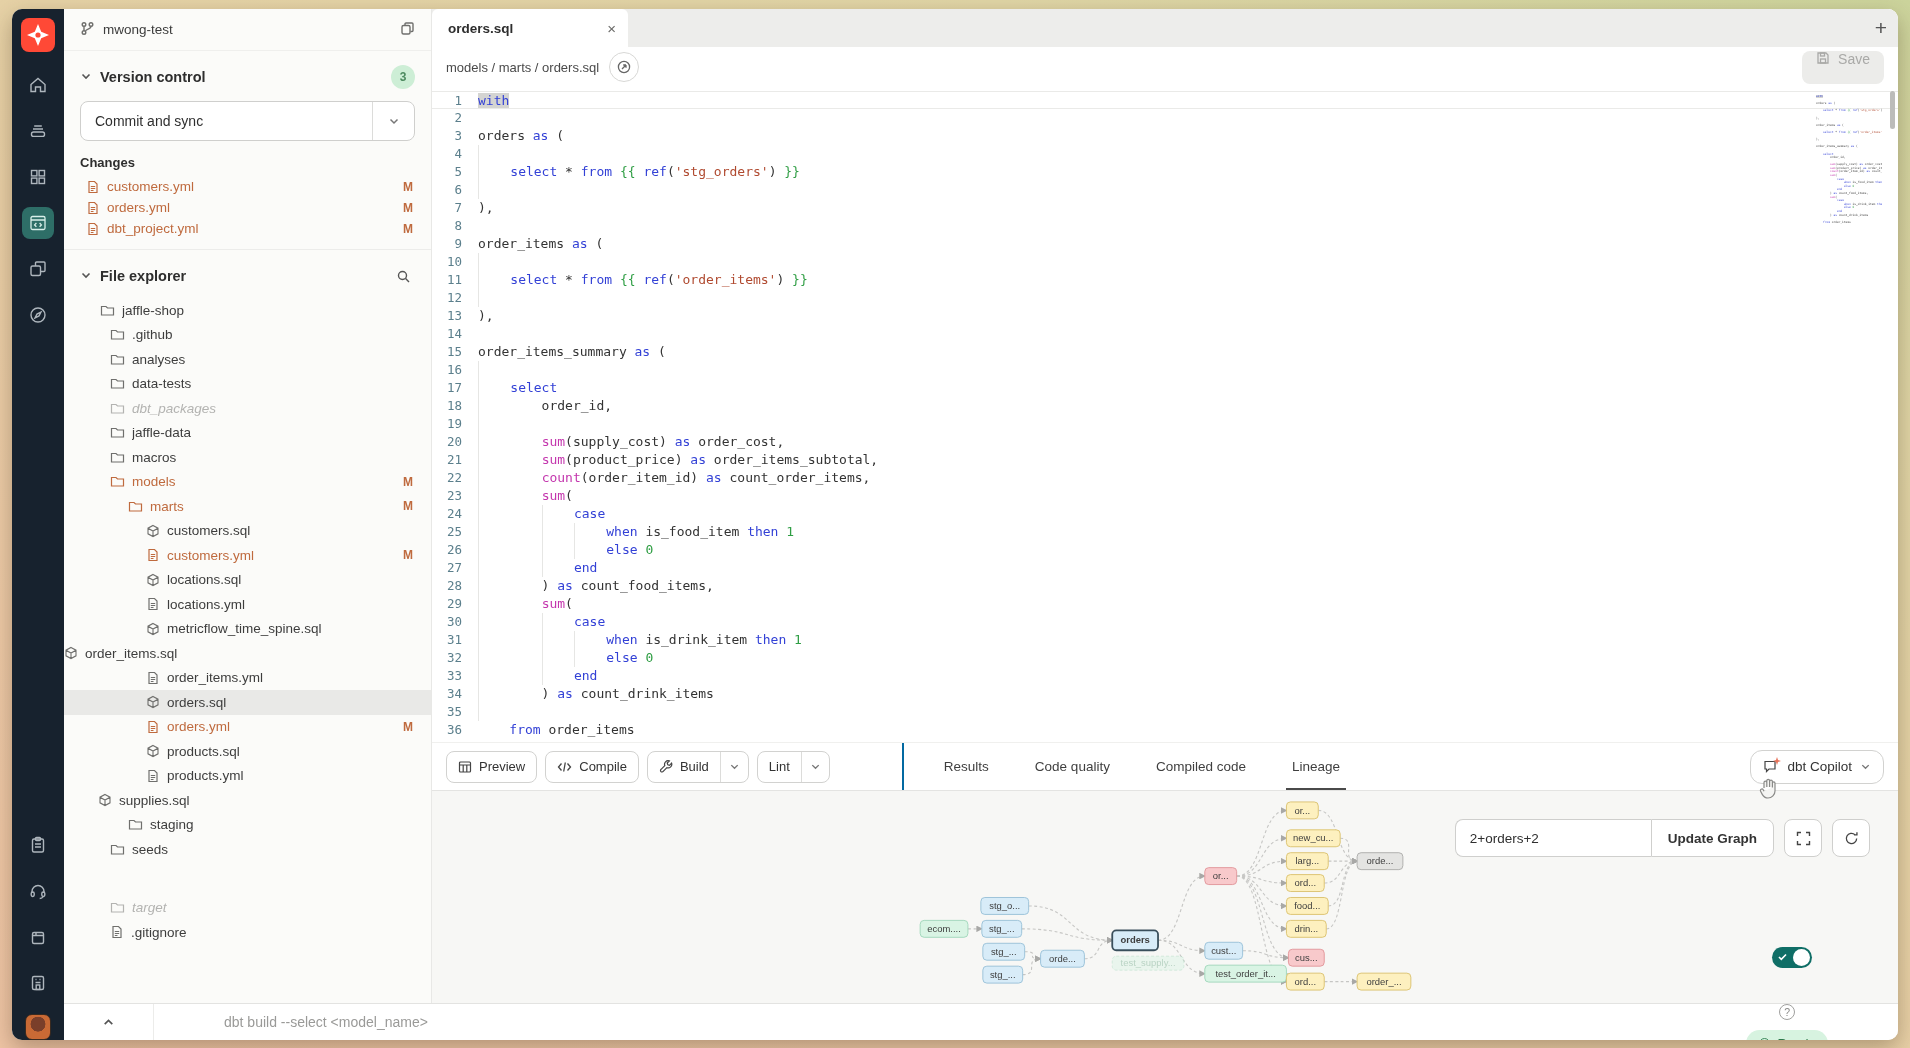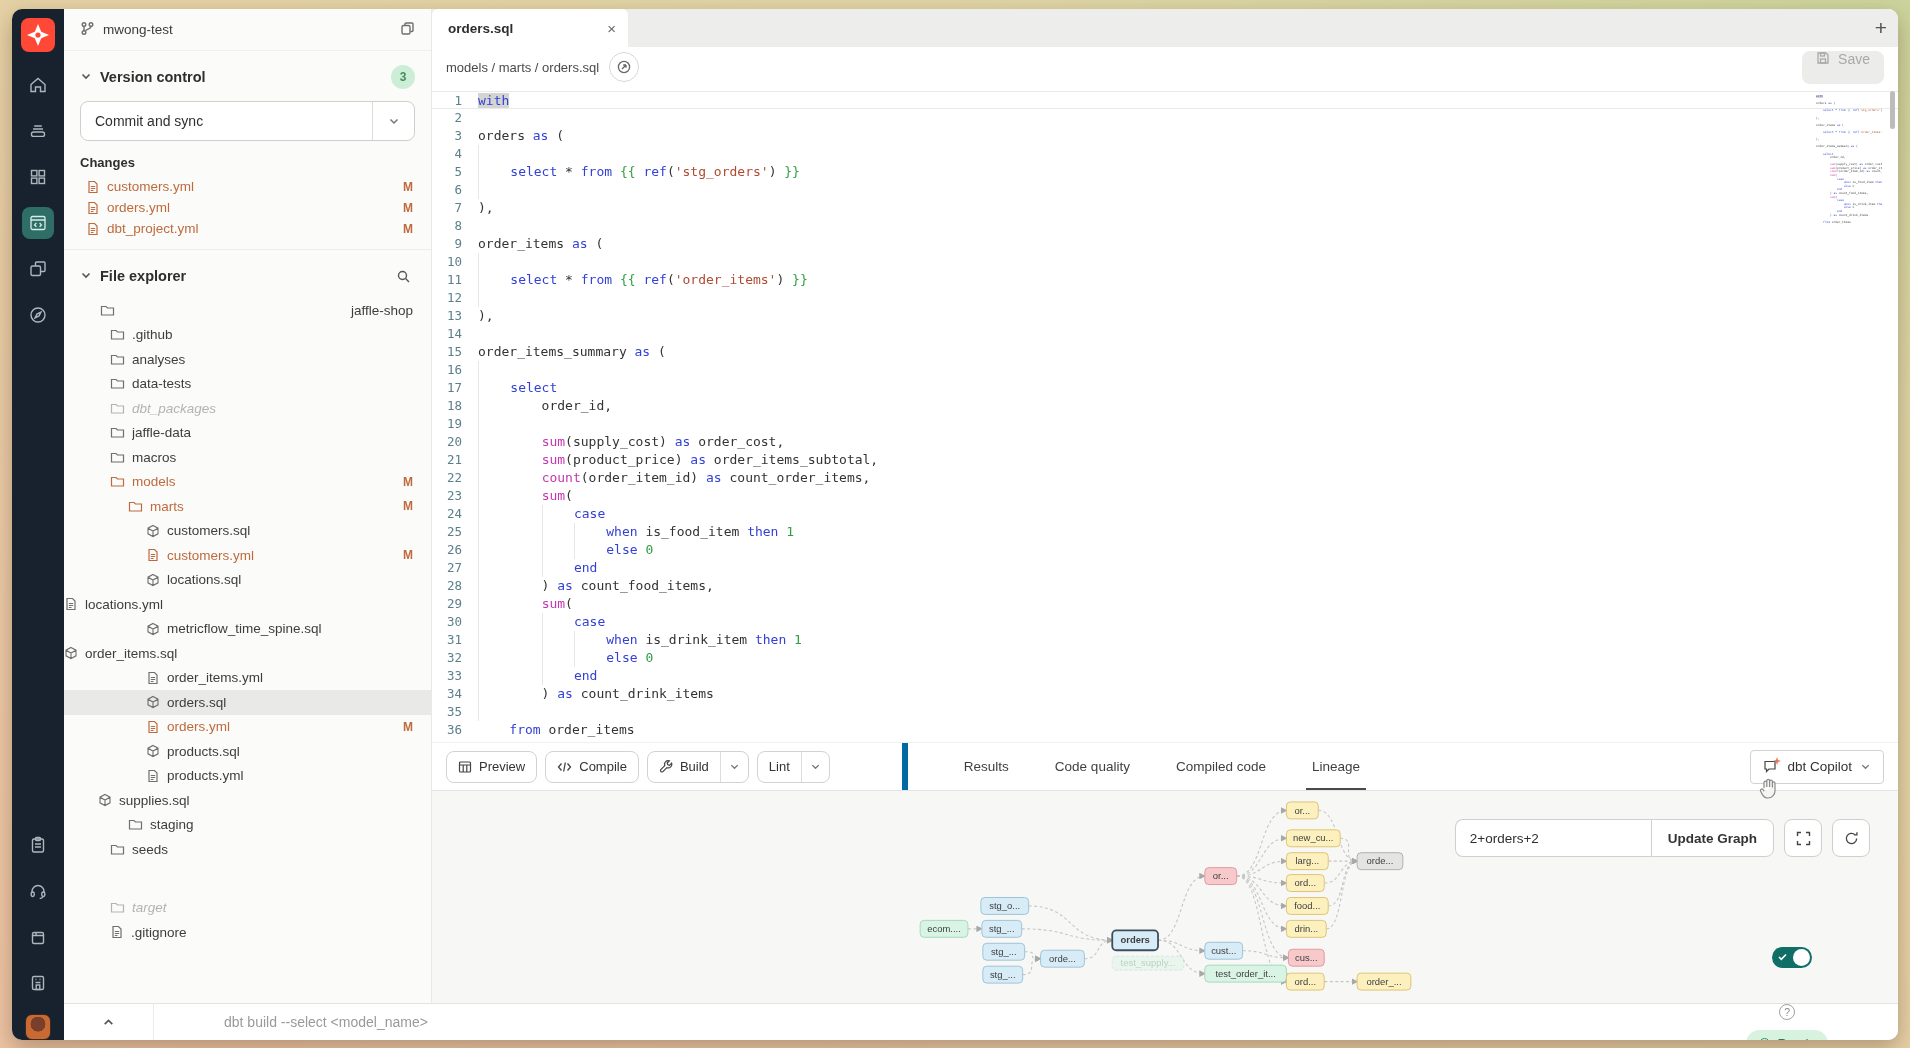--- a/index.html
+++ b/index.html
@@ -68,24 +68,24 @@
   .minimap{position:absolute;right:16px;top:8px;width:66px;height:205px;overflow:hidden;opacity:.95;}
   .mrow{height:3.6px;line-height:3.6px;font-family:"DejaVu Sans Mono",monospace;font-size:2.9px;white-space:pre;}
   .vthumb{position:absolute;right:3px;top:4px;width:5px;height:38px;background:#bcbcba;border-radius:3px;}
   
   .toolbar{height:48px;display:flex;align-items:center;padding:0 14px;background:#fff;border-top:1px solid #f0f0ee;flex-shrink:0;}
   .tb-btn{height:32px;border:1px solid #d2d2d0;border-radius:8px;background:#fff;display:flex;align-items:center;gap:7px;
           padding:0 11px;font-size:13px;color:#333;cursor:pointer;margin-right:8px;font-family:"Liberation Sans",sans-serif;}
   .tb-split{padding:0;margin-right:8px;display:flex;align-items:stretch;height:32px;border:1px solid #d2d2d0;border-radius:8px;background:#fff;cursor:pointer;}
   .tb-split .mainpart{display:flex;align-items:center;gap:7px;padding:0 11px;font-size:13px;color:#333;}
   .tb-split .ddpart{width:28px;border-left:1px solid #dcdcda;display:flex;align-items:center;justify-content:center;}
-  .result-tabs{display:flex;gap:46px;margin-left:64px;height:48px;align-items:center;border-left:6px solid #0369a1;padding-left:56px;}
+  .result-tabs{display:flex;gap:46px;margin-left:64px;height:48px;align-items:center;border-left:2px solid #0369a1;padding-left:40px;}
   .rtab{font-size:13.5px;color:#3f3f3f;height:48px;display:flex;align-items:center;position:relative;cursor:pointer;white-space:nowrap;}
   .rtab.active::after{content:"";position:absolute;left:-6px;right:-6px;bottom:0;height:3px;background:#4a4a4a;}
-  .copilot{margin-left:auto;height:34px;border:1px solid #d2d2d0;border-radius:4px;background:#fff;display:flex;align-items:center;
+  .copilot{margin-left:auto;height:34px;border:1px solid #d2d2d0;border-radius:12px;background:#fff;display:flex;align-items:center;
            gap:8px;padding:0 12px;font-size:13.5px;color:#333;cursor:pointer;}
   
   .panel{height:213px;background:#f7f7f5;border-top:1px solid #e4e4e2;position:relative;flex-shrink:0;}
   .lin-controls{position:absolute;top:28px;right:28px;display:flex;align-items:center;z-index:3;}
   .lin-input{width:196px;height:38px;border:1px solid #cfcfcd;border-right:none;border-radius:8px 0 0 8px;background:#fff;
              padding:0 14px;font-size:13.5px;color:#2f2f2f;outline:none;font-family:"Liberation Sans",sans-serif;}
   .lin-update{height:38px;border:1px solid #cfcfcd;border-radius:0 8px 8px 0;background:#fff;padding:0 16px;
               font-size:13.5px;font-weight:700;color:#333;cursor:pointer;}
   .sq-btn{width:38px;height:38px;border:1px solid #cfcfcd;border-radius:8px;background:#fff;display:flex;align-items:center;
           justify-content:center;cursor:pointer;margin-left:10px;}
@@ -271,21 +271,21 @@
                 </svg></span>
             <span>File explorer</span>
             <span class="badge" style="background:transparent">
               <svg width="15" height="15" viewBox="0 0 15 15" style="stroke:#555;fill:none;stroke-width:1.4">
                   <circle cx="6.5" cy="6.5" r="4"></circle>
                   <path d="M9.6 9.6 L13 13"></path>
                 </svg>
             </span>
           </div>
           <ul id="tree">
-              <li class="tree-item" style="padding-left: 36px; text-align: right;">
+              <li class="tree-item" style="padding-left: 36px;">
                 <svg width="15" height="13" viewBox="0 0 15 13" style="flex-shrink:0">
                   <path d="M1.5 2.5 H6 L7.5 4 H13.5 V11 H1.5 Z" fill="none" stroke="#6f6f6d" stroke-width="1.2"></path>
                 </svg>
                 <span class="nm">jaffle-shop</span>
               </li>
               <li class="tree-item" style="padding-left: 46px;">
                 <svg width="15" height="13" viewBox="0 0 15 13" style="flex-shrink:0">
                   <path d="M1.5 2.5 H6 L7.5 4 H13.5 V11 H1.5 Z" fill="none" stroke="#6f6f6d" stroke-width="1.2"></path>
                 </svg>
                 <span class="nm">.github</span>
@@ -347,21 +347,21 @@
                 </svg>
                 <span class="nm">customers.yml</span>
                 <span class="m">M</span>
               </li>
               <li class="tree-item" style="padding-left: 82px;">
                 <svg width="14" height="14" viewBox="0 0 14 14" style="flex-shrink:0">
                   <path d="M7 1.5 L12 4.2 V9.8 L7 12.5 L2 9.8 V4.2 Z M2 4.2 L7 7 L12 4.2 M7 7 V12.5" fill="none" stroke="#6f6f6d" stroke-width="1.1"></path>
                 </svg>
                 <span class="nm">locations.sql</span>
               </li>
-              <li class="tree-item" style="">
+              <li class="tree-item" style="padding-left: 82px;">
                 <svg width="14" height="14" viewBox="0 0 14 14" style="flex-shrink:0">
                   <path d="M3 1.5 H8.5 L11 4 V12.5 H3 Z" fill="none" stroke="#6f6f6d" stroke-width="1.2"></path>
                   <path d="M4.8 6.5 H9.2 M4.8 8.5 H9.2 M4.8 10.5 H7.5" stroke="#6f6f6d" stroke-width="1"></path>
                 </svg>
                 <span class="nm">locations.yml</span>
               </li>
               <li class="tree-item" style="padding-left: 82px;">
                 <svg width="14" height="14" viewBox="0 0 14 14" style="flex-shrink:0">
                   <path d="M7 1.5 L12 4.2 V9.8 L7 12.5 L2 9.8 V4.2 Z M2 4.2 L7 7 L12 4.2 M7 7 V12.5" fill="none" stroke="#6f6f6d" stroke-width="1.1"></path>
                 </svg>

